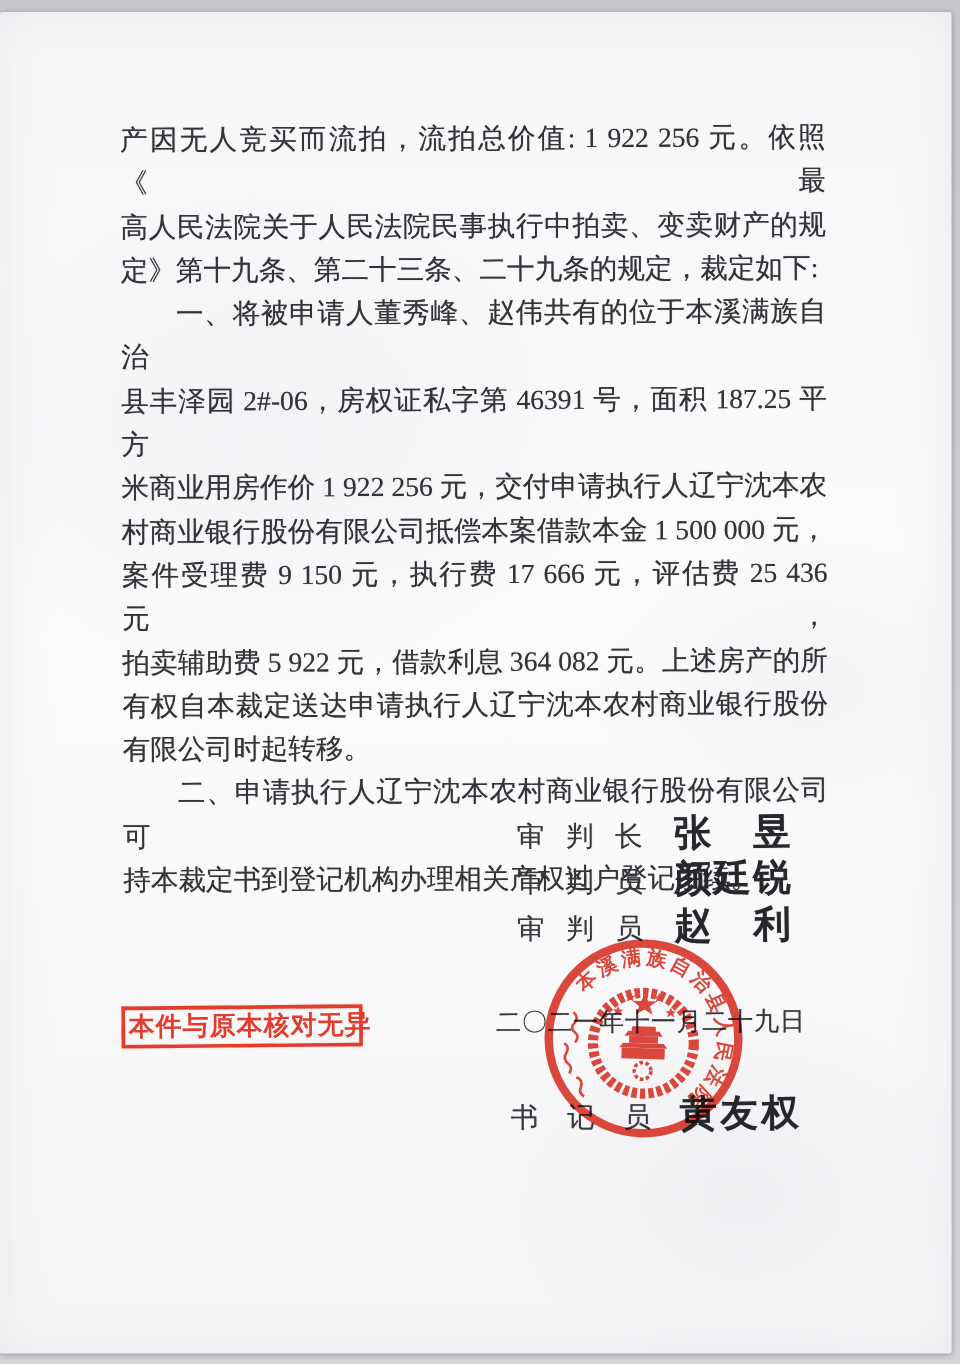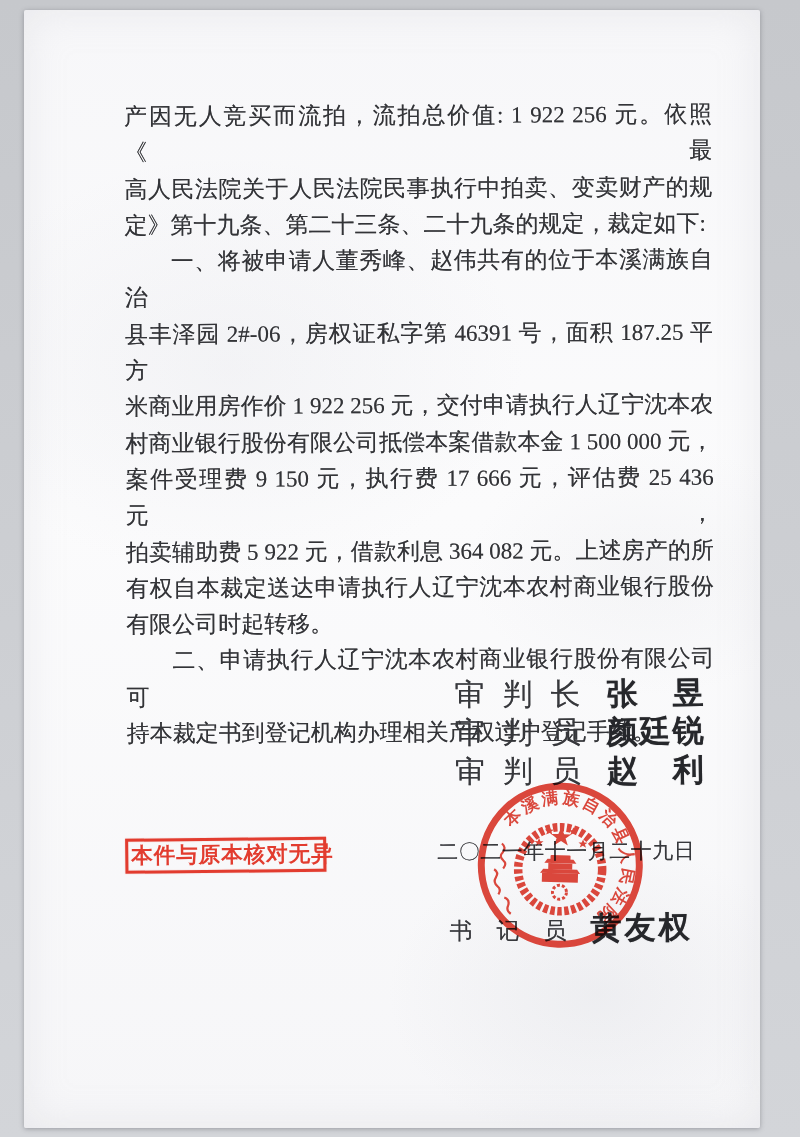--- a/index.html
+++ b/index.html
@@ -3,40 +3,40 @@
 <meta charset="utf-8">
 <style>
   html,body{margin:0;padding:0;}
   body{
     width:800px;height:1137px;
     background:linear-gradient(180deg,#c6c8cc 0%,#cdcfd3 55%,#d3d5d9 100%);
     font-family:"Liberation Serif","DejaVu Serif",serif;
     position:relative;overflow:hidden;
   }
   .paper{
-    position:absolute;left:24px;top:10px;width:736px;height:1118px;
+    position:absolute;left:0;top:10px;width:793px;height:1118px;
     background:
       radial-gradient(420px 300px at 28% 32%, rgba(210,212,220,.18), rgba(210,212,220,0) 70%),
       radial-gradient(300px 220px at 78% 88%, rgba(200,202,210,.20), rgba(200,202,210,0) 70%),
       radial-gradient(260px 180px at 85% 50%, rgba(205,207,214,.14), rgba(205,207,214,0) 70%),
       linear-gradient(180deg,#f7f7f9 0%,#fbfbfc 45%,#f6f6f8 100%);
     box-shadow:0 1px 5px rgba(50,50,60,.35), inset 0 0 40px rgba(190,192,200,.25);
     border-radius:2px;
   }
   .content{position:absolute;inset:0;transform:rotate(-0.25deg);}
   .body-text{position:absolute;left:102px;top:88px;width:588px;}
   .line{
     font-size:23px;line-height:36.3px;color:#333438;
     text-shadow:0 0 0.6px rgba(46,46,49,.6);
     text-justify:inter-character;white-space:nowrap;
   }
   .line.fill{text-align:justify;text-align-last:justify;white-space:normal;}
   .line.ind{text-indent:2em;}
   .sig-row{position:absolute;left:430px;display:flex;align-items:baseline;}
-  .sig-role{font-size:30px;letter-spacing:18px;color:#37383c;text-shadow:0 0 .6px rgba(46,46,49,.55);}
+  .sig-role{font-size:23px;letter-spacing:18px;color:#37383c;text-shadow:0 0 .6px rgba(46,46,49,.55);}
   .sig-name{font-size:31px;font-weight:700;color:#26272b;margin-left:8px;letter-spacing:2px;
             text-shadow:0 0 .7px rgba(30,30,34,.6);transform:rotate(-.6deg);}
   .clerk-row{position:absolute;left:424px;top:898px;display:flex;align-items:baseline;}
   .clerk-role{font-size:23px;letter-spacing:24px;color:#37383c;text-shadow:0 0 .6px rgba(46,46,49,.55);}
   .clerk-name{font-size:31px;font-weight:700;color:#26272b;letter-spacing:3px;
               text-shadow:0 0 .7px rgba(30,30,34,.6);transform:rotate(-.6deg);}
   .date-line{
     position:absolute;left:412px;top:828px;font-size:21px;letter-spacing:.5px;
     color:#37383c;text-shadow:0 0 .6px rgba(46,46,49,.55);white-space:nowrap;z-index:2;
   }

